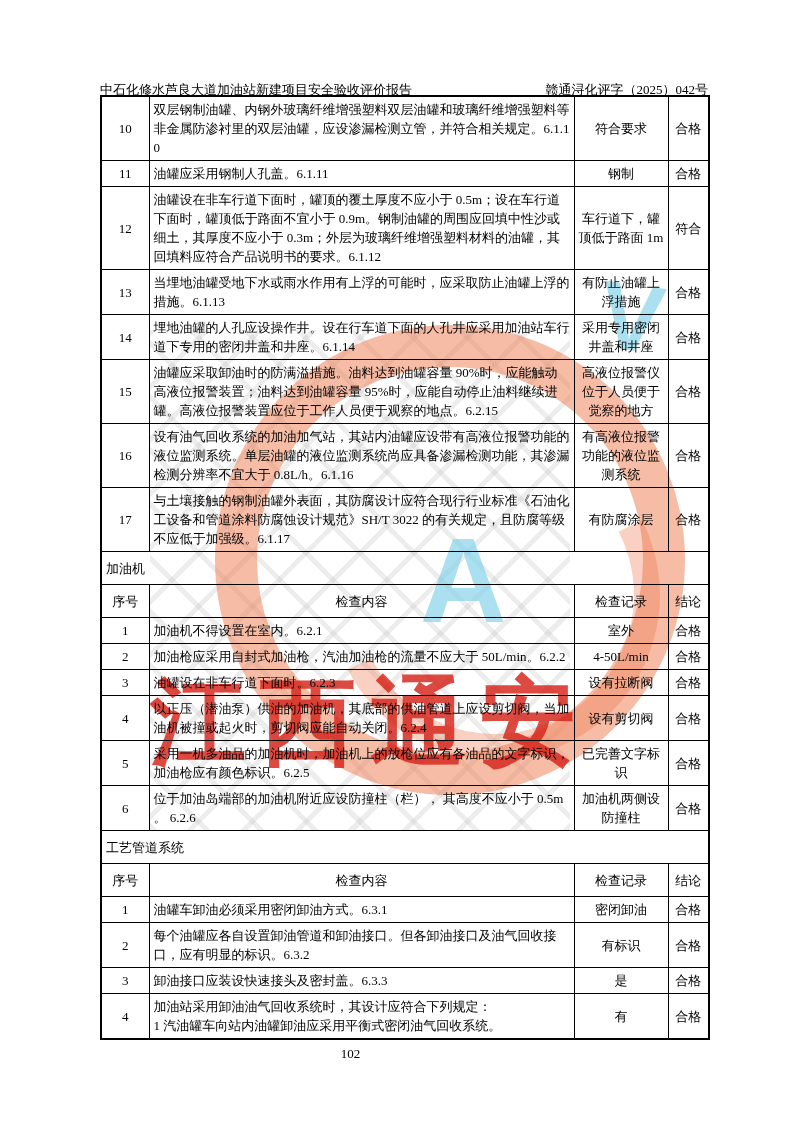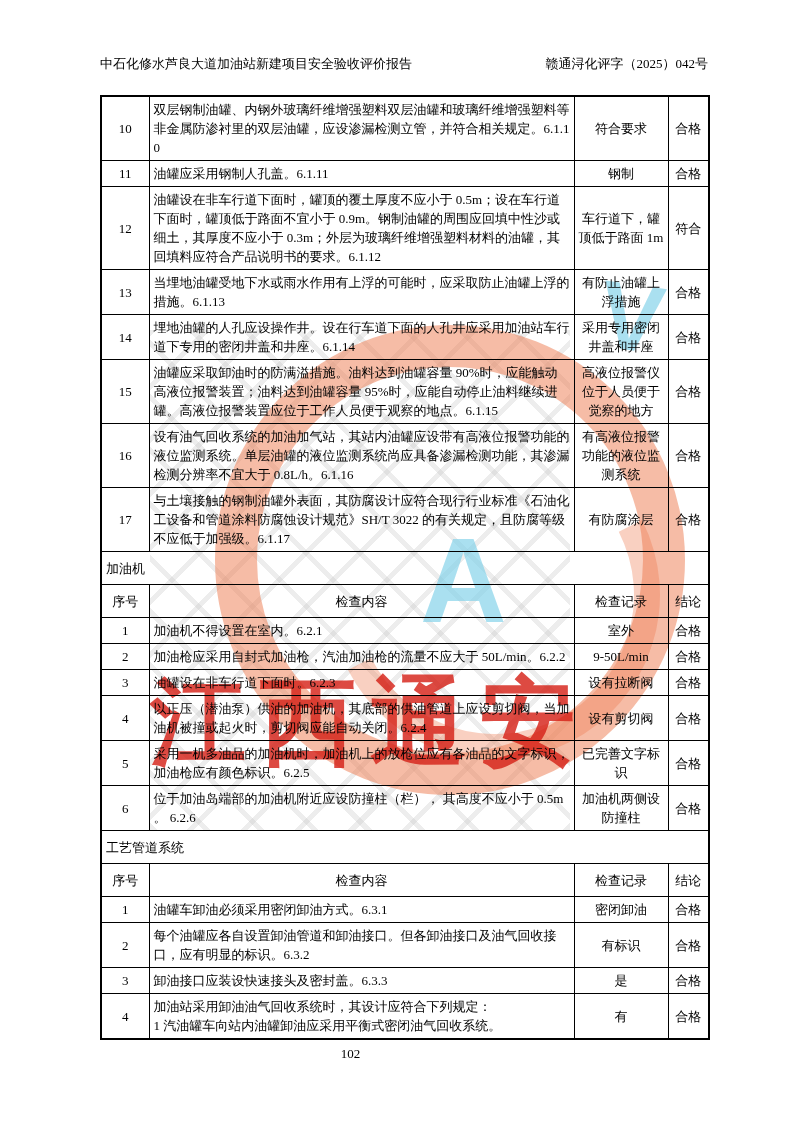--- a/index.html
+++ b/index.html
@@ -7,21 +7,21 @@
     position:relative;
     width:793px;height:1122px;
     background:#ffffff;
     font-family:"Liberation Serif","DejaVu Serif",serif;
     color:#000;
     overflow:hidden;
     margin:0 auto;
   }
   
   .doc-header{
-    position:absolute;top:56px;left:100px;width:608px;
+    position:absolute;top:82px;left:100px;width:608px;
     display:flex;justify-content:space-between;align-items:flex-end;
     font-size:13px;line-height:16px;gap:32px;
   }
   .doc-header .hdr-right{font-weight:normal;}
   
   .tbl-wrap{position:absolute;top:95px;left:100px;width:608px;}
   table.report{
     border-collapse:collapse;width:608px;table-layout:fixed;
     font-size:13px;
   }
@@ -130,21 +130,21 @@
             <td class="c-conclusion">合格</td>
           </tr>
           <tr>
             <td class="c-no">14</td>
             <td class="c-content">埋地油罐的人孔应设操作井。设在行车道下面的人孔井应采用加油站车行道下专用的密闭井盖和井座。6.1.14</td>
             <td class="c-record">采用专用密闭井盖和井座</td>
             <td class="c-conclusion">合格</td>
           </tr>
           <tr>
             <td class="c-no">15</td>
-            <td class="c-content">油罐应采取卸油时的防满溢措施。油料达到油罐容量 90%时，应能触动高液位报警装置；油料达到油罐容量 95%时，应能自动停止油料继续进罐。高液位报警装置应位于工作人员便于观察的地点。6.1.15</td>
+            <td class="c-content">油罐应采取卸油时的防满溢措施。油料达到油罐容量 90%时，应能触动高液位报警装置；油料达到油罐容量 95%时，应能自动停止油料继续进罐。高液位报警装置应位于工作人员便于观察的地点。6.2.15</td>
             <td class="c-record">高液位报警仪位于人员便于觉察的地方</td>
             <td class="c-conclusion">合格</td>
           </tr>
           <tr>
             <td class="c-no">16</td>
             <td class="c-content">设有油气回收系统的加油加气站，其站内油罐应设带有高液位报警功能的液位监测系统。单层油罐的液位监测系统尚应具备渗漏检测功能，其渗漏检测分辨率不宜大于 0.8L/h。6.1.16</td>
             <td class="c-record">有高液位报警功能的液位监测系统</td>
             <td class="c-conclusion">合格</td>
           </tr>
           <tr>
@@ -164,21 +164,21 @@
           </tr>
           <tr>
             <td class="c-no">1</td>
             <td class="c-content">加油机不得设置在室内。6.2.1</td>
             <td class="c-record">室外</td>
             <td class="c-conclusion">合格</td>
           </tr>
           <tr>
             <td class="c-no">2</td>
             <td class="c-content">加油枪应采用自封式加油枪，汽油加油枪的流量不应大于 50L/min。6.2.2</td>
-            <td class="c-record">9-50L/min</td>
+            <td class="c-record">4-50L/min</td>
             <td class="c-conclusion">合格</td>
           </tr>
           <tr>
             <td class="c-no">3</td>
             <td class="c-content">油罐设在非车行道下面时。6.2.3</td>
             <td class="c-record">设有拉断阀</td>
             <td class="c-conclusion">合格</td>
           </tr>
           <tr>
             <td class="c-no">4</td>

